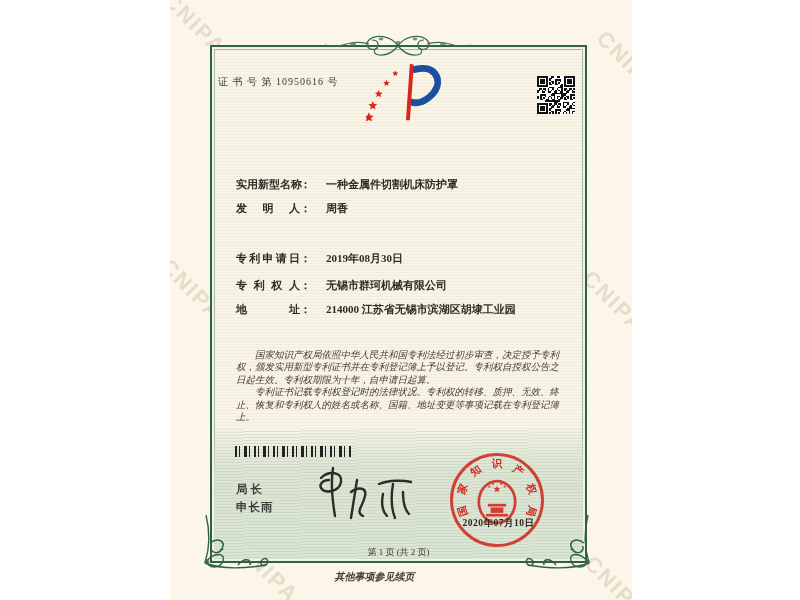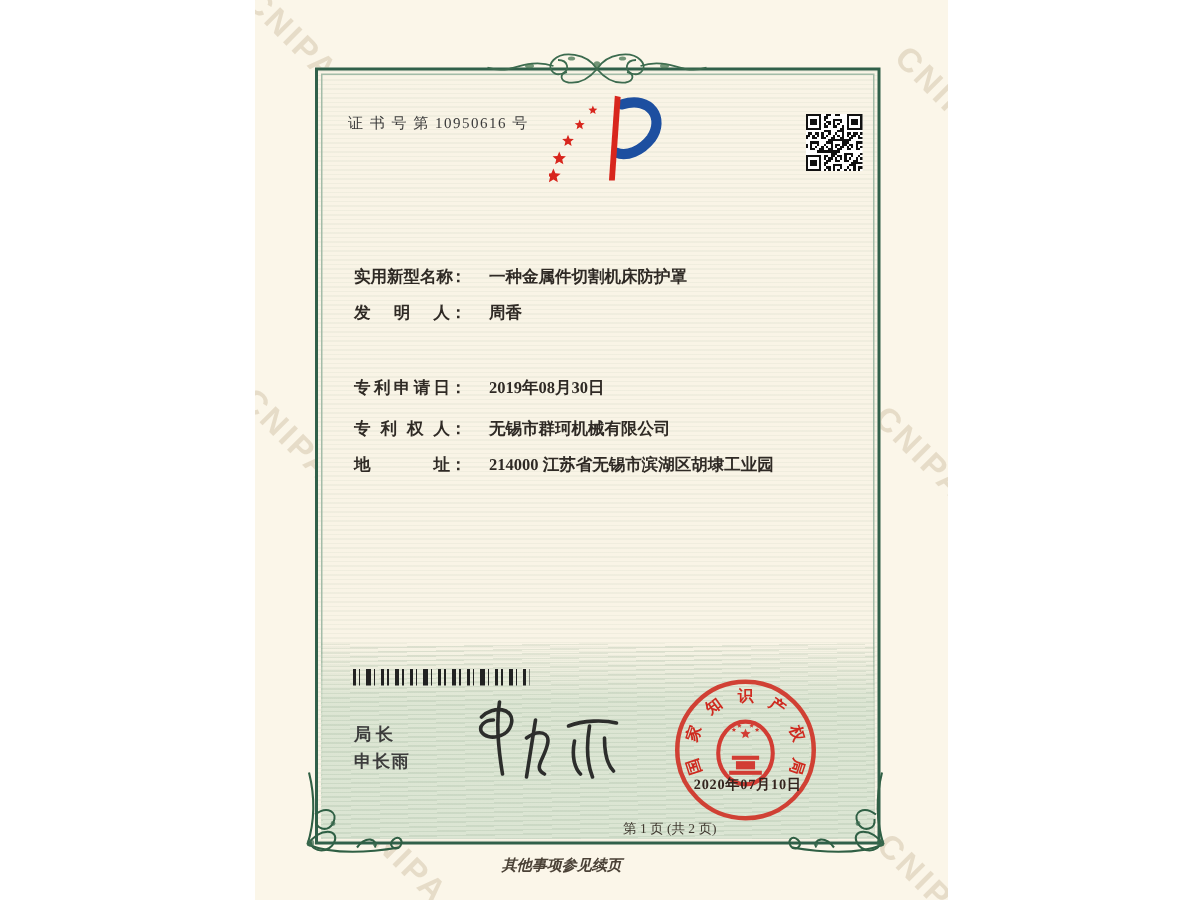--- a/index.html
+++ b/index.html
@@ -17,21 +17,21 @@
   
   .cert{position:absolute;left:40px;top:45px;width:377px;height:518px;box-sizing:border-box;
     border:2px solid #30604a;background:#f9f4e6;
     background-image:repeating-linear-gradient(180deg,rgba(160,178,156,0.10) 0 1px,transparent 1px 3px);}
   .cert-innerline{position:absolute;inset:2px;border:1px solid #a3bca8;pointer-events:none;}
   .greenzone{position:absolute;left:2px;right:2px;bottom:2px;height:130px;
     background-image:
       repeating-linear-gradient(179deg,rgba(120,152,122,0.16) 0 1px,transparent 1px 3px),
       linear-gradient(180deg,rgba(220,230,213,0) 0%,rgba(216,227,208,0.85) 30%,#dbe5d3 100%);}
   
-  .cert-no{position:absolute;left:62px;top:75px;font-size:10px;color:#3a3a3a;letter-spacing:1px;text-align:right;}
+  .cert-no{position:absolute;left:48px;top:75px;font-size:10px;color:#3a3a3a;letter-spacing:1px;text-align:right;}
   .logo{position:absolute;left:196px;top:61px;width:78px;height:64px;}
   .qr{position:absolute;left:367px;top:76px;width:38px;height:38px;}
   .title{position:absolute;left:40px;width:377px;top:120px;text-align:center;font-size:22px;
     font-weight:bold;letter-spacing:4px;color:#1c1c1c;}
   
   .row{position:absolute;left:66px;font-size:11px;font-weight:bold;color:#2f2a25;white-space:nowrap;}
   .r1{top:177px}.r2{top:201px}.r3{top:227px}.r4{top:251px}.r5{top:278px}.r6{top:302px}.r7{top:327px}
   .lbl{display:inline-block;width:64px;text-align:justify;text-align-last:justify;}
   .val{margin-left:15px;}
   .grant-no{position:absolute;left:171px;top:0;}
@@ -47,21 +47,21 @@
     font-weight:bold;font-size:11.5px;letter-spacing:3px;color:#3c3c3c;}
   .signer-name{position:absolute;left:66px;top:500px;font-family:"Liberation Sans",sans-serif;
     font-weight:bold;font-size:11.5px;letter-spacing:1px;color:#3c3c3c;}
   .signature{position:absolute;left:135px;top:462px;width:120px;height:62px;}
   .seal{position:absolute;left:277px;top:450px;width:100px;height:100px;}
   .seal-ring{position:absolute;inset:3px;border:3.5px solid rgba(207,42,31,0.88);border-radius:50%;}
   .seal-arc{position:absolute;inset:0;font-family:"Liberation Serif",serif;}
   .emblem{position:absolute;left:50%;top:52%;transform:translate(-50%,-50%);width:40px;height:46px;opacity:.92;}
   .seal-date{position:absolute;left:281px;top:517px;width:95px;text-align:center;font-size:9.5px;
     font-weight:bold;color:#33241e;letter-spacing:0.5px;z-index:5;}
-  .page-note{position:absolute;left:40px;width:377px;top:546px;text-align:center;font-size:9px;color:#3f382f;padding-left:48px;}
+  .page-note{position:absolute;left:40px;width:377px;top:546px;text-align:center;font-size:9px;color:#3f382f;}
   .footer-note{position:absolute;left:0;width:409px;top:570px;text-align:center;font-size:10px;
     font-weight:bold;font-style:italic;color:#4a4136;}
   
   .orn-top{position:absolute;left:153px;top:32px;width:150px;height:28px;}
   .flourish{position:absolute;width:72px;height:60px;top:513px;}
   .fl-left{left:28px;}
   .fl-right{left:354px;transform:scaleX(-1);}
 </style>
 </head>
 <body>
@@ -379,20 +379,24 @@
     <div class="row r4">
       <span class="lbl">专利申请日</span><span>：</span><span class="val">2019年08月30日</span>
     </div>
     <div class="row r5">
       <span class="lbl">专利权人</span><span>：</span><span class="val">无锡市群珂机械有限公司</span>
     </div>
     <div class="row r6">
       <span class="lbl">地址</span><span>：</span><span class="val">214000 江苏省无锡市滨湖区胡埭工业园</span>
     </div>
 
+    <div class="paras">
+      <p>国家知识产权局依照中华人民共和国专利法经过初步审查，决定授予专利权，颁发实用新型专利证书并在专利登记簿上予以登记。专利权自授权公告之日起生效。专利权期限为十年，自申请日起算。</p>
+      <p>专利证书记载专利权登记时的法律状况。专利权的转移、质押、无效、终止、恢复和专利权人的姓名或名称、国籍、地址变更等事项记载在专利登记簿上。</p>
+    </div>
 
     <div class="barcode"></div>
     <div class="signer-title">局长</div>
     <div class="signer-name">申长雨</div>
 
     <svg class="signature" viewBox="0 0 120 62">
       <g fill="none" stroke="#1a1a1a" stroke-width="2.4" stroke-linecap="round" opacity="0.9">
         <path d="M28 6 C26 18 27 36 30 54"></path>
         <path d="M16 16 C24 8 38 10 36 20 C34 30 20 32 16 26 C14 22 18 18 24 18"></path>
         <path d="M52 18 C50 30 48 44 46 56"></path>

